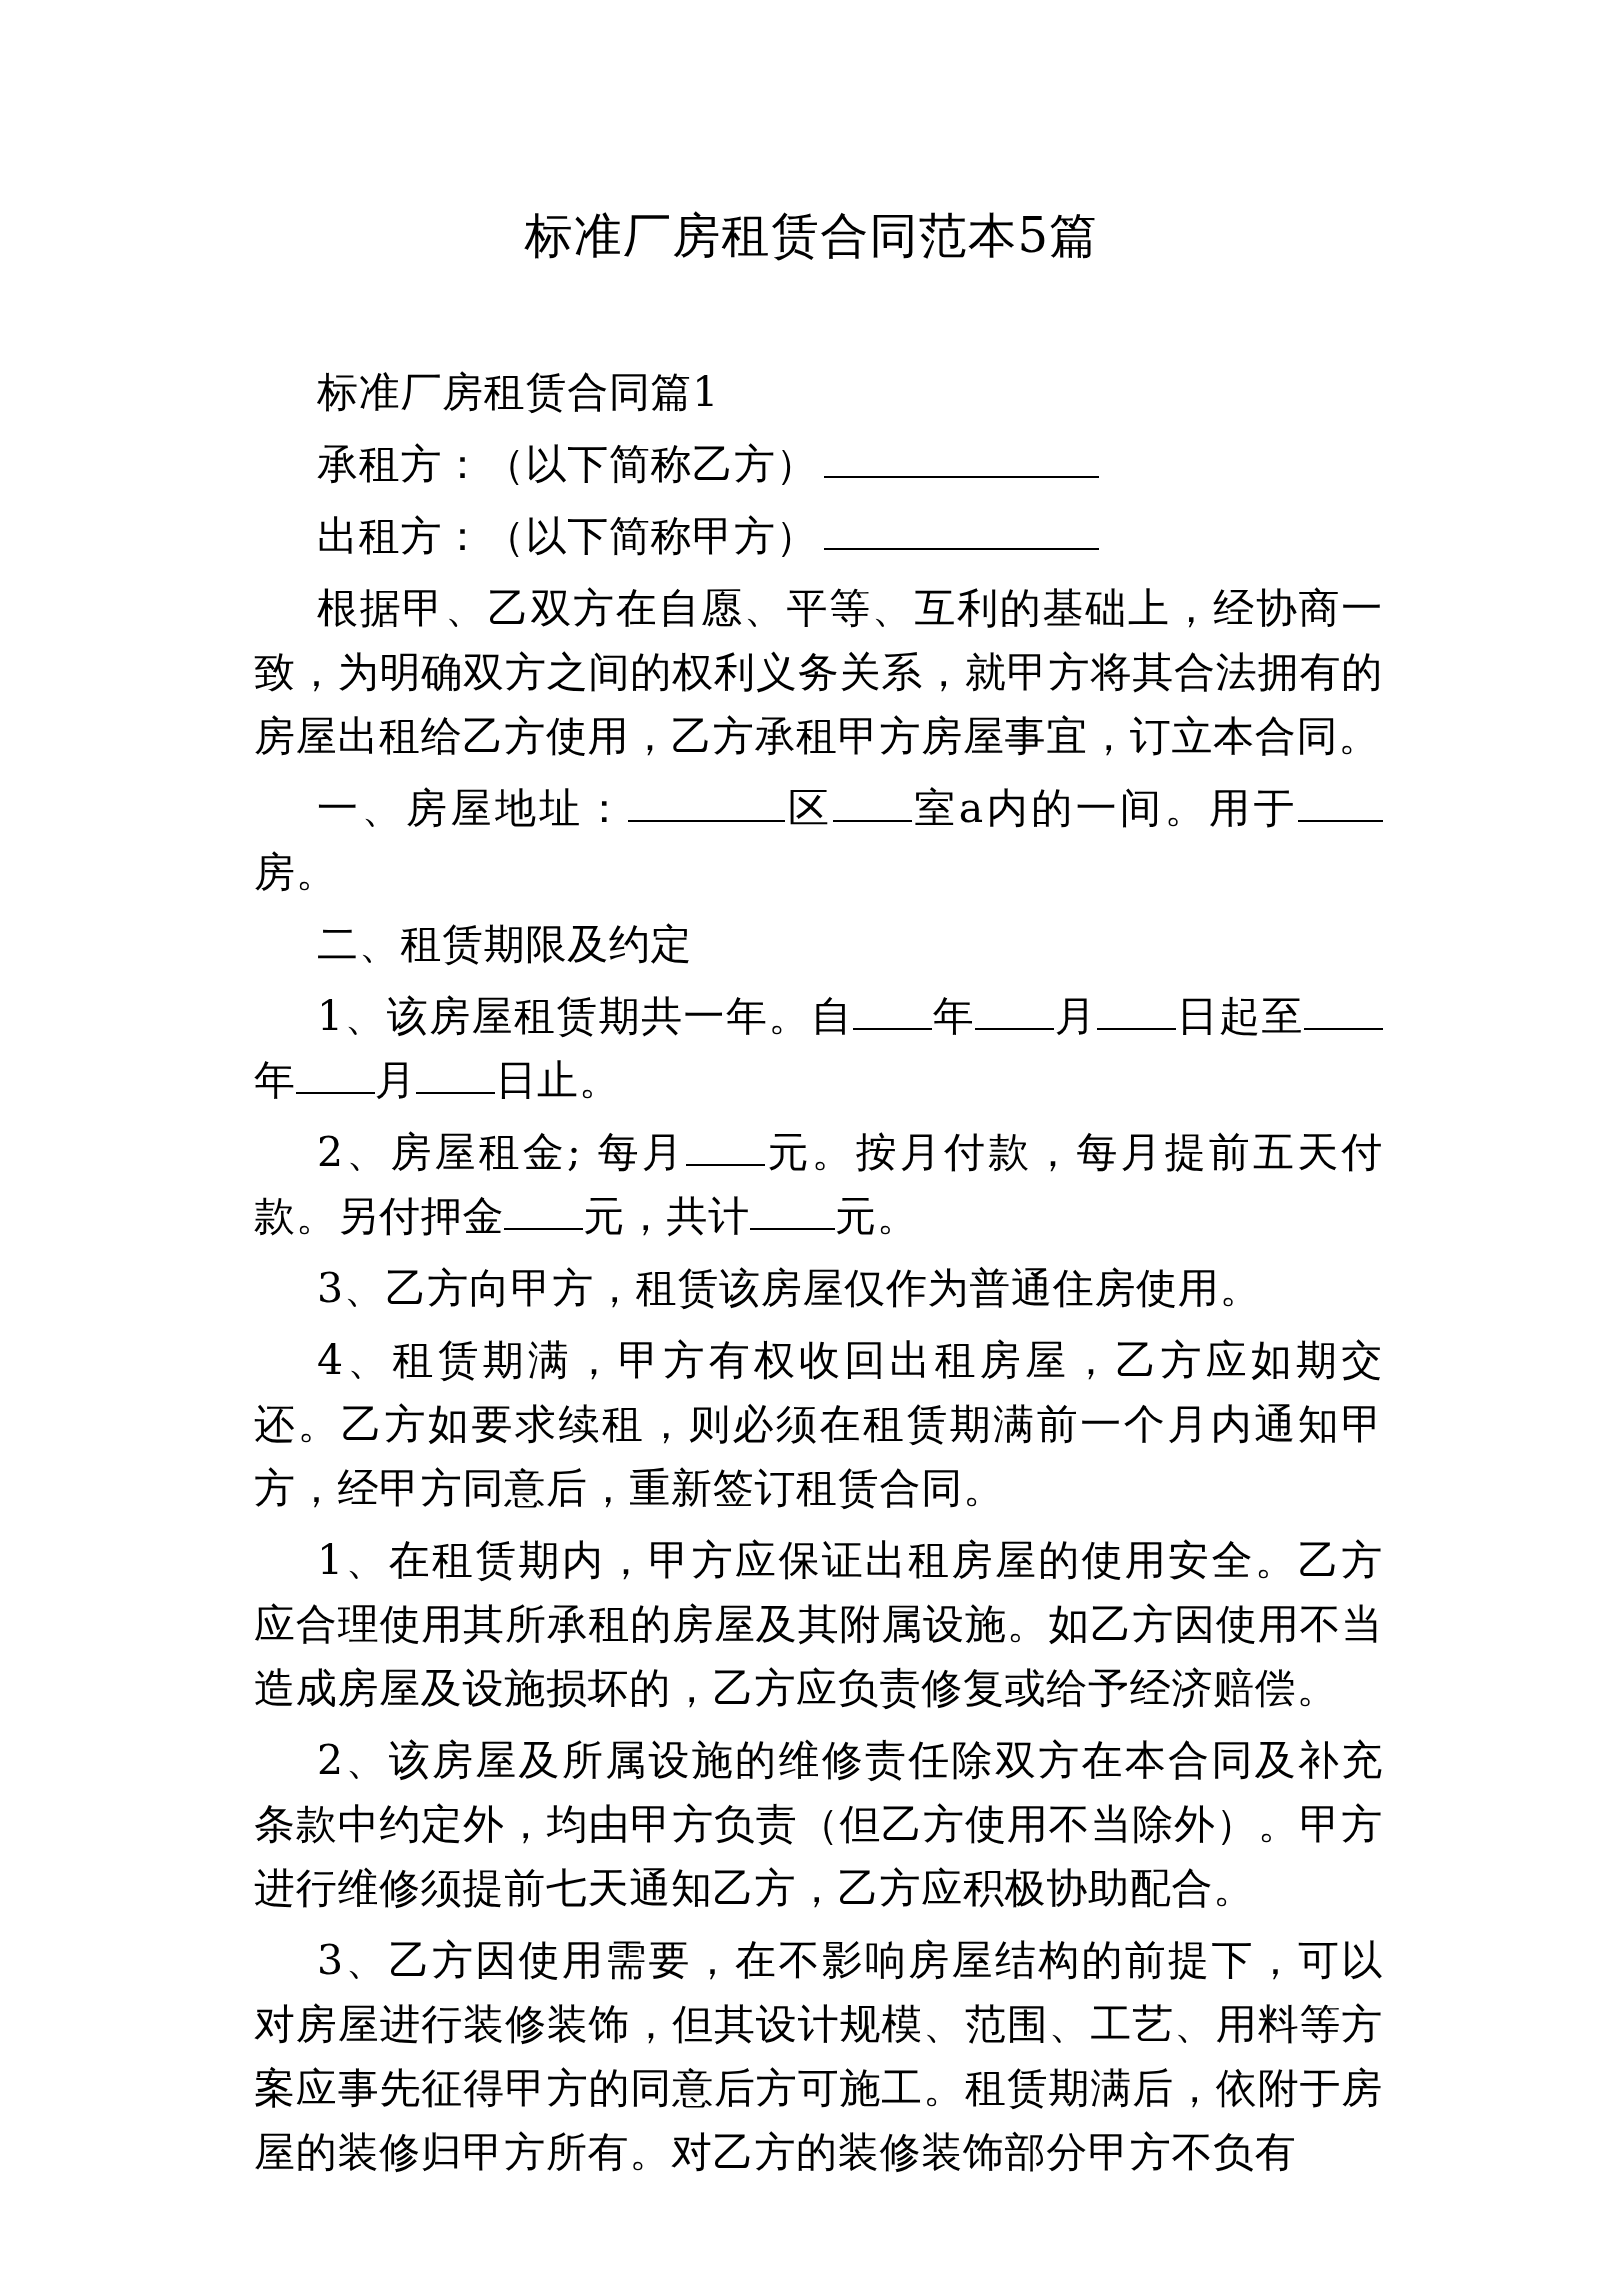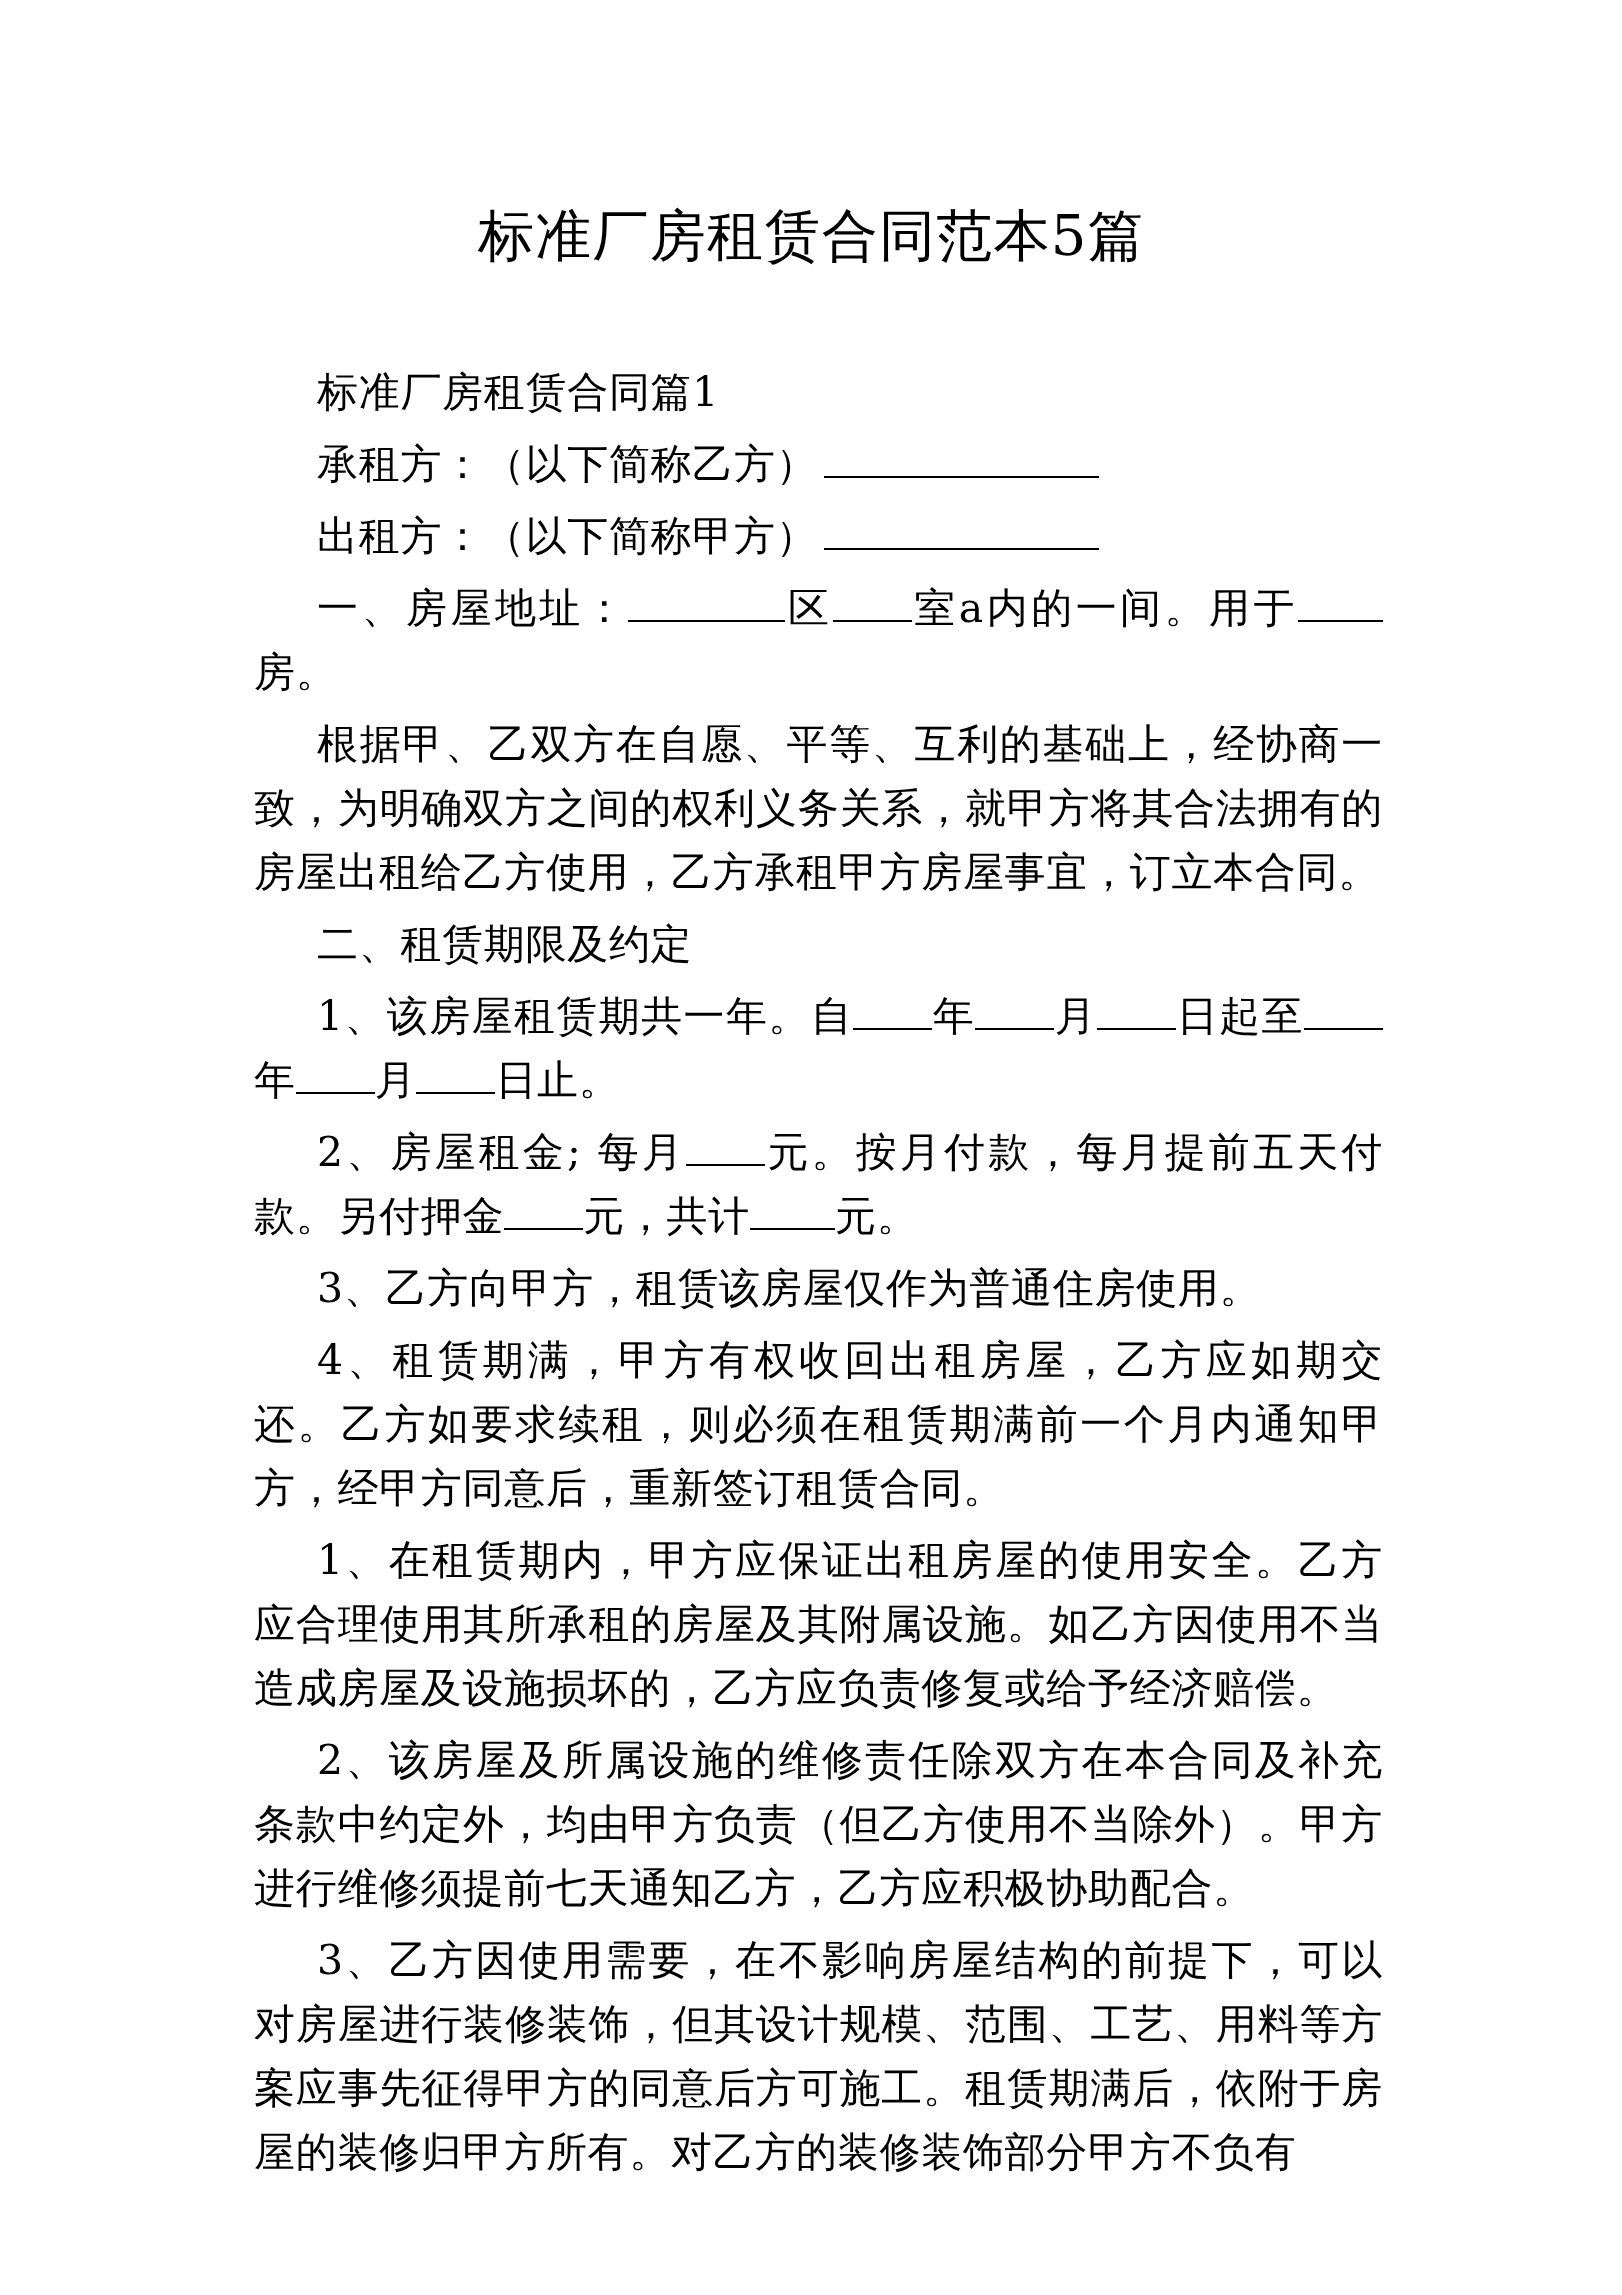--- a/index.html
+++ b/index.html
@@ -1,19 +1,19 @@
 <!DOCTYPE html>
 <html style="font-size:10.5px"><head>
 <meta charset="utf-8">
 <style>
   html, body { margin: 0; padding: 0; background: #ffffff; }
   body { width: 1623px; height: 2295px; position: relative; overflow: hidden;
          font-family: "DejaVu Serif", "Liberation Serif", serif; color: #000; }
   .title { position: absolute; top: 196px; left: 0; width: 1623px; text-align: center;
-           font-size: 56px; line-height: 79px; letter-spacing: 1.3px; }
+           font-size: 48px; line-height: 79px; letter-spacing: 1.3px; }
   .content { position: absolute; top: 352px; left: 246px; width: 1145px; }
   .p { font-size: 41px; line-height: 64px; text-align: justify; margin: 8px;
        word-break: break-all; letter-spacing: 0.7px; }
   .indent { text-indent: 63px; }
   .blank { display: inline-block; border-bottom: 2px solid #000; height: 29px; vertical-align: baseline; }
   .w-party { width: 275px; margin-left: 6.5px; }
   .w-long { width: 157px; }
   .w-med { width: 85px; }
   .w-std { width: 79px; }
 </style>
@@ -22,23 +22,23 @@
 
 <div class="title">标准厂房租赁合同范本5篇</div>
 
 <div class="content">
   <p class="p indent">标准厂房租赁合同篇1</p>
 
   <p class="p indent"><span>承租方：（以下简称乙方）</span><span class="blank w-party"></span></p>
 
   <p class="p indent"><span>出租方：（以下简称甲方）</span><span class="blank w-party"></span></p>
 
+  <p class="p indent">根据甲、乙双方在自愿、平等、互利的基础上，经协商一致，为明确双方之间的权利义务关系，就甲方将其合法拥有的房屋出租给乙方使用，乙方承租甲方房屋事宜，订立本合同。</p>
+
   <p class="p indent"><span>一、房屋地址：</span><span class="blank w-long"></span><span>区</span><span class="blank w-std"></span><span>室a内的一间。用于</span><span class="blank w-med"></span><span>房。</span></p>
-
-  <p class="p indent">根据甲、乙双方在自愿、平等、互利的基础上，经协商一致，为明确双方之间的权利义务关系，就甲方将其合法拥有的房屋出租给乙方使用，乙方承租甲方房屋事宜，订立本合同。</p>
 
   <p class="p indent">二、租赁期限及约定</p>
 
   <p class="p indent"><span>1、该房屋租赁期共一年。自</span><span class="blank w-std"></span><span>年</span><span class="blank w-std"></span><span>月</span><span class="blank w-std"></span><span>日起至</span><span class="blank w-std"></span><span>年</span><span class="blank w-std"></span><span>月</span><span class="blank w-std"></span><span>日止。</span></p>
 
   <p class="p indent"><span>2、房屋租金; 每月</span><span class="blank w-std"></span><span>元。按月付款，每月提前五天付款。另付押金</span><span class="blank w-std"></span><span>元，共计</span><span class="blank w-med"></span><span>元。</span></p>
 
 
   <p class="p indent">3、乙方向甲方，租赁该房屋仅作为普通住房使用。</p>
   <p class="p indent">4、租赁期满，甲方有权收回出租房屋，乙方应如期交还。乙方如要求续租，则必须在租赁期满前一个月内通知甲方，经甲方同意后，重新签订租赁合同。</p>

